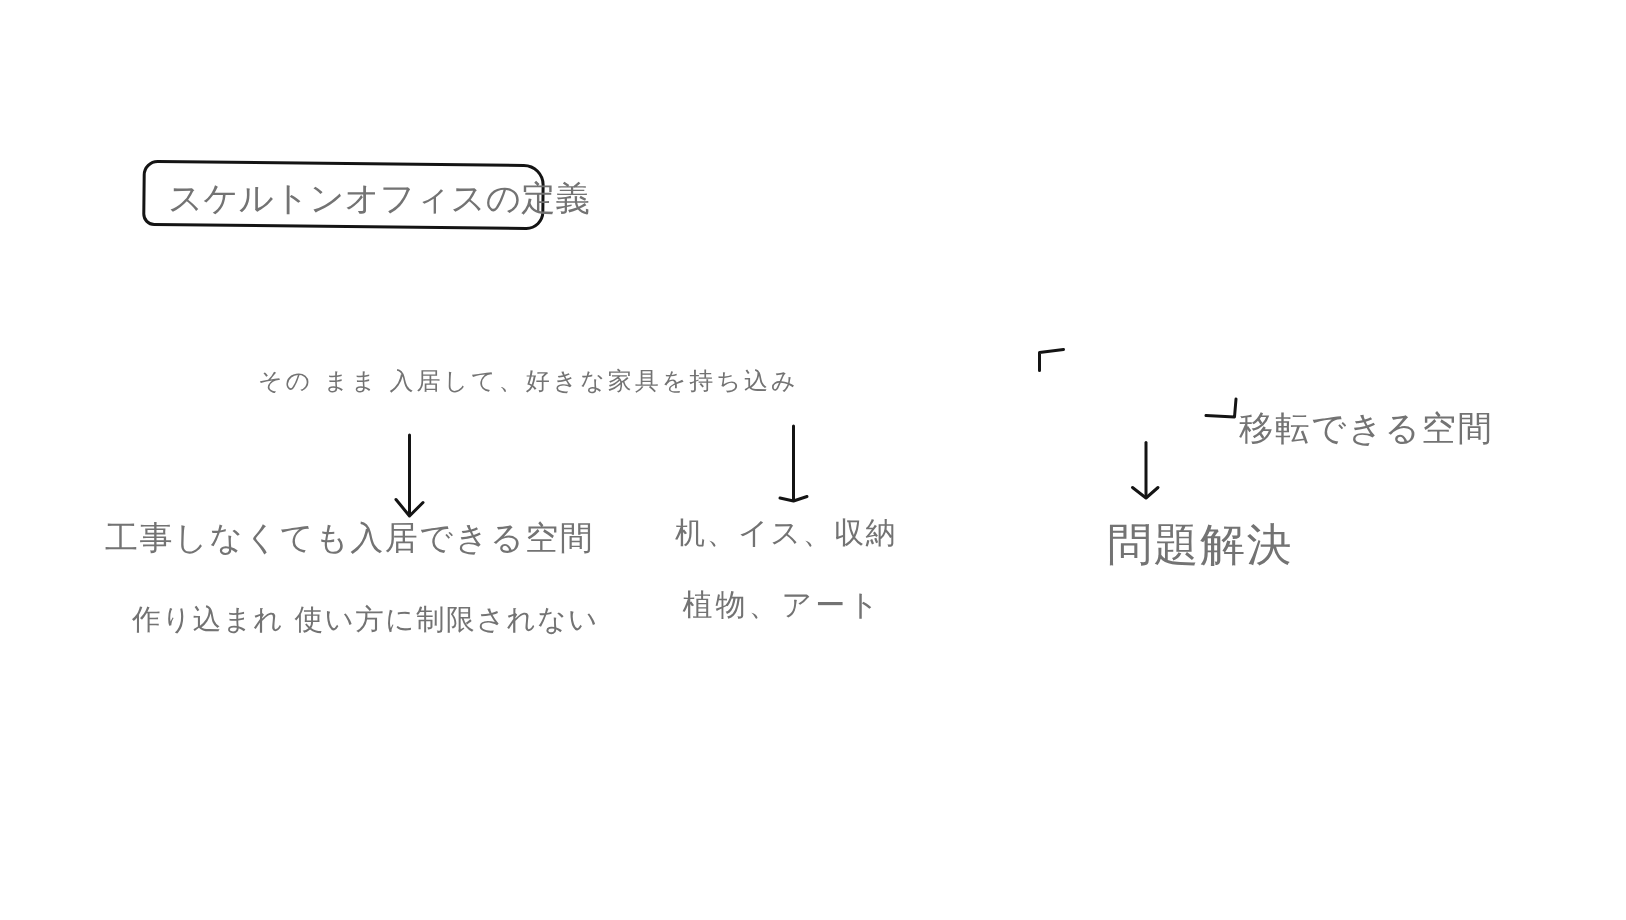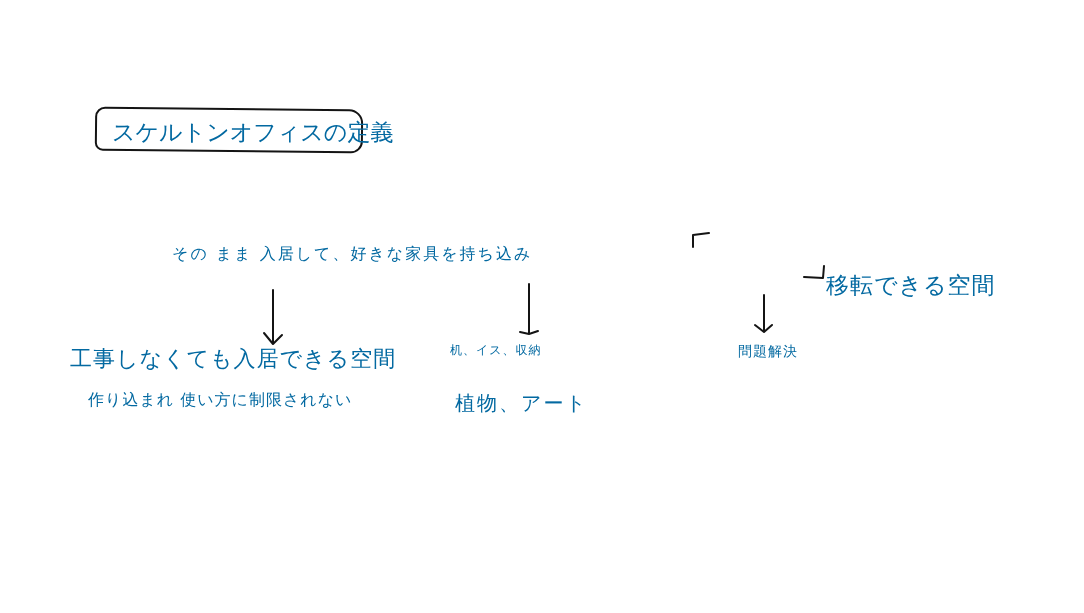--- a/index.html
+++ b/index.html
@@ -13,21 +13,21 @@
     body {
       position: relative;
       font-family: "DejaVu Sans", sans-serif;
       color: #111111;
     }
     .hand {
       position: absolute;
       white-space: nowrap;
       font-family: "DejaVu Sans", sans-serif;
       font-weight: normal;
-      color: #0369a1;
+      color: #737373;
       letter-spacing: 1px;
     }
     .title-box {
       position: absolute;
       left: 95px;
       top: 108px;
       width: 268px;
       height: 44px;
       border: 2px solid #141414;
       border-radius: 10px 14px 12px 8px;
@@ -47,24 +47,24 @@
       letter-spacing: 2px;
     }
     .side-line {
       left: 826px;
       top: 246px;
       font-size: 23px;
       letter-spacing: 1px;
       margin-top: 24px;
     }
     .b1a { left: 70px;  top: 344px; font-size: 22px; letter-spacing: 1px; font-family: Liberation Serif, serif; }
-    .b1b { left: 88px;  top: 390px; font-size: 16px; letter-spacing: 1px; }
-    .b2a { left: 450px; top: 342px; font-size: 12px; letter-spacing: 1px; }
+    .b1b { left: 88px;  top: 400px; font-size: 19px; letter-spacing: 1px; }
+    .b2a { left: 450px; top: 342px; font-size: 20px; letter-spacing: 1px; }
     .b2b { left: 455px; top: 390px; font-size: 20px; letter-spacing: 2px; text-align: right; }
-    .b3a { left: 738px; top: 343px; font-size: 14px; letter-spacing: 1px; text-align: center; }
+    .b3a { left: 738px; top: 343px; font-size: 30px; letter-spacing: 1px; text-align: center; }
 
     svg.overlay {
       position: absolute;
       left: 0;
       top: 0;
       width: 1084px;
       height: 613px;
       pointer-events: none;
     }
     svg.overlay path, svg.overlay line, svg.overlay polyline {

